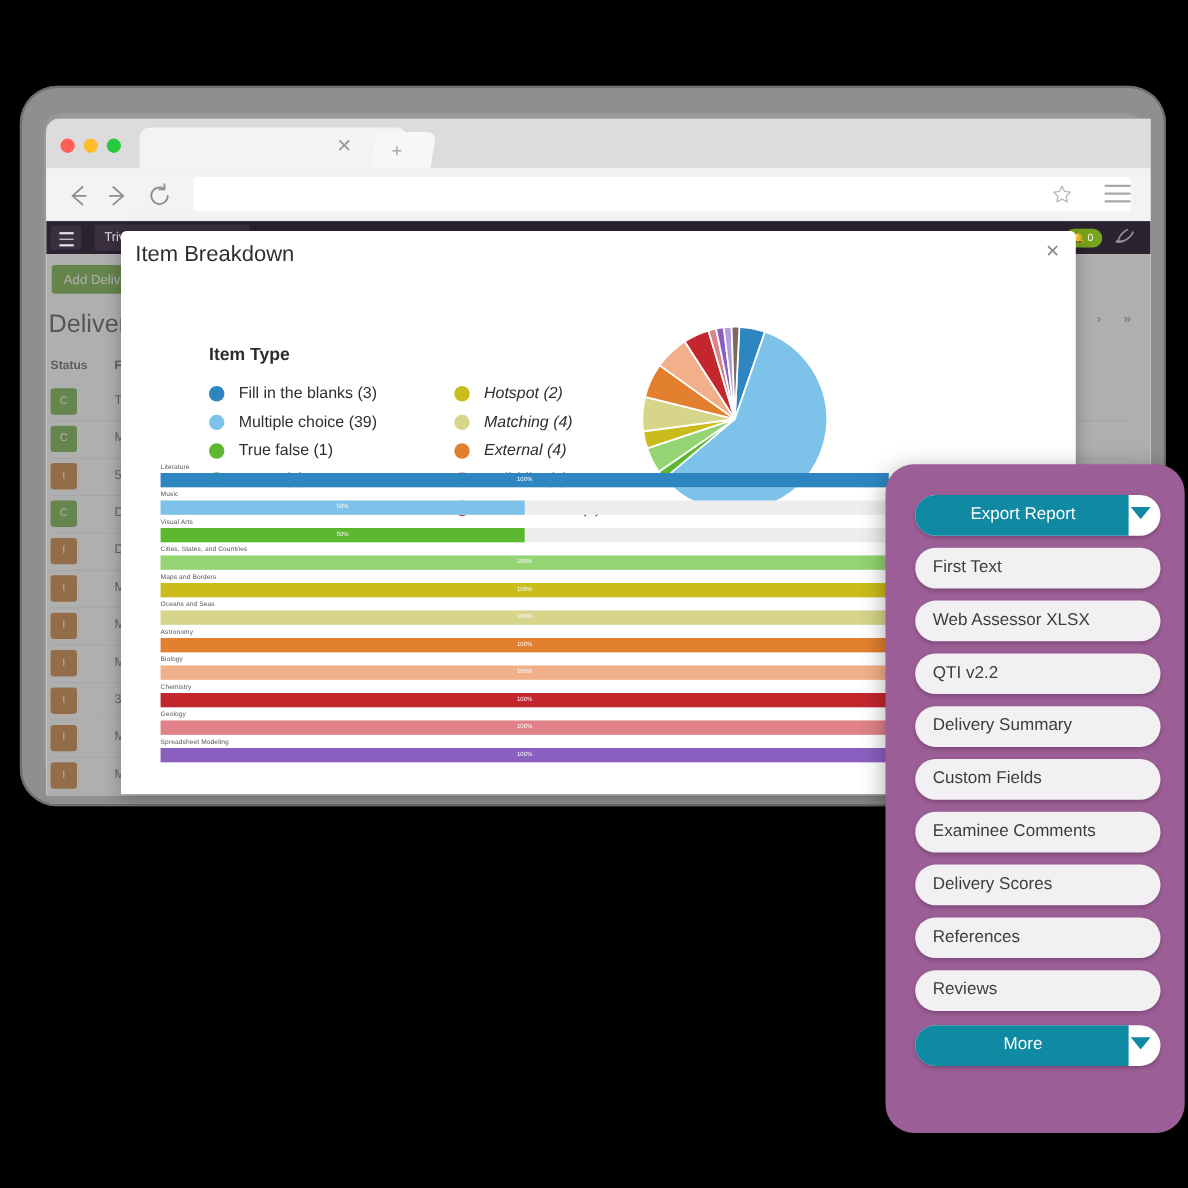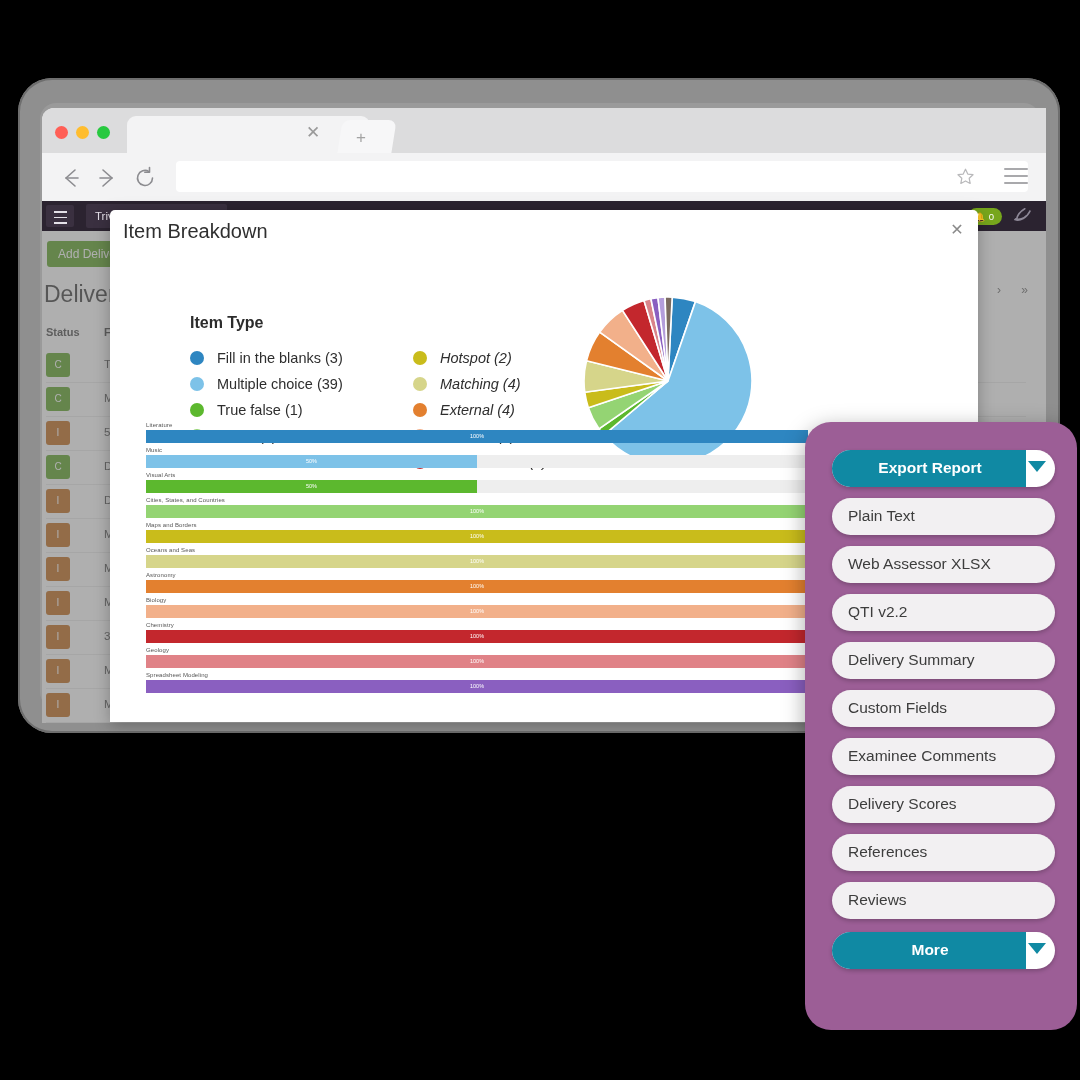--- a/index.html
+++ b/index.html
@@ -164,21 +164,21 @@
     background: #f2f0f2; box-shadow: 0 2px 4px rgba(0,0,0,0.22);
   }
   .pill-label {
     position: absolute; left: 16px; top: 9px; font-size: 15.5px; color: #3d3d3d;
   }
   .pill-primary { background: #fff; padding-right: 0; }
   .pill-primary .fillbar {
     position: absolute; left: 0; top: 0; width: 194px; height: 37px;
     background: #1089a3; border-radius: 19px 0 0 19px;
   }
-  .pill-primary .pill-label { color: #fff; font-weight: bold; text-align: center; width: 196px; left: 0; }
+  .pill-primary .pill-label { color: #fff; font-weight: normal; text-align: center; width: 196px; left: 0; }
   .caret-box {
     position: absolute; right: 9px; top: 11px; width: 0; height: 0;
     border-left: 9px solid transparent; border-right: 9px solid transparent;
     border-top: 11px solid #1089a3;
   }
   #more-pill { margin-top: 13px; margin-bottom: 0; }
 </style>
 </head>
 <body>
 
@@ -476,21 +476,21 @@
 
   <div id="export-panel">
     <div id="export-panel-inner">
       <div class="pill pill-primary">
         <div class="fillbar"></div>
         <div class="pill-label">Export Report</div>
         <div class="caret-box"></div>
       </div>
       <div id="export-items">
           <div class="pill">
-            <div class="pill-label">Plain Text</div>
+            <div class="pill-label">First Text</div>
           </div>
           <div class="pill">
             <div class="pill-label">Web Assessor XLSX</div>
           </div>
           <div class="pill">
             <div class="pill-label">QTI v2.2</div>
           </div>
           <div class="pill">
             <div class="pill-label">Delivery Summary</div>
           </div>

